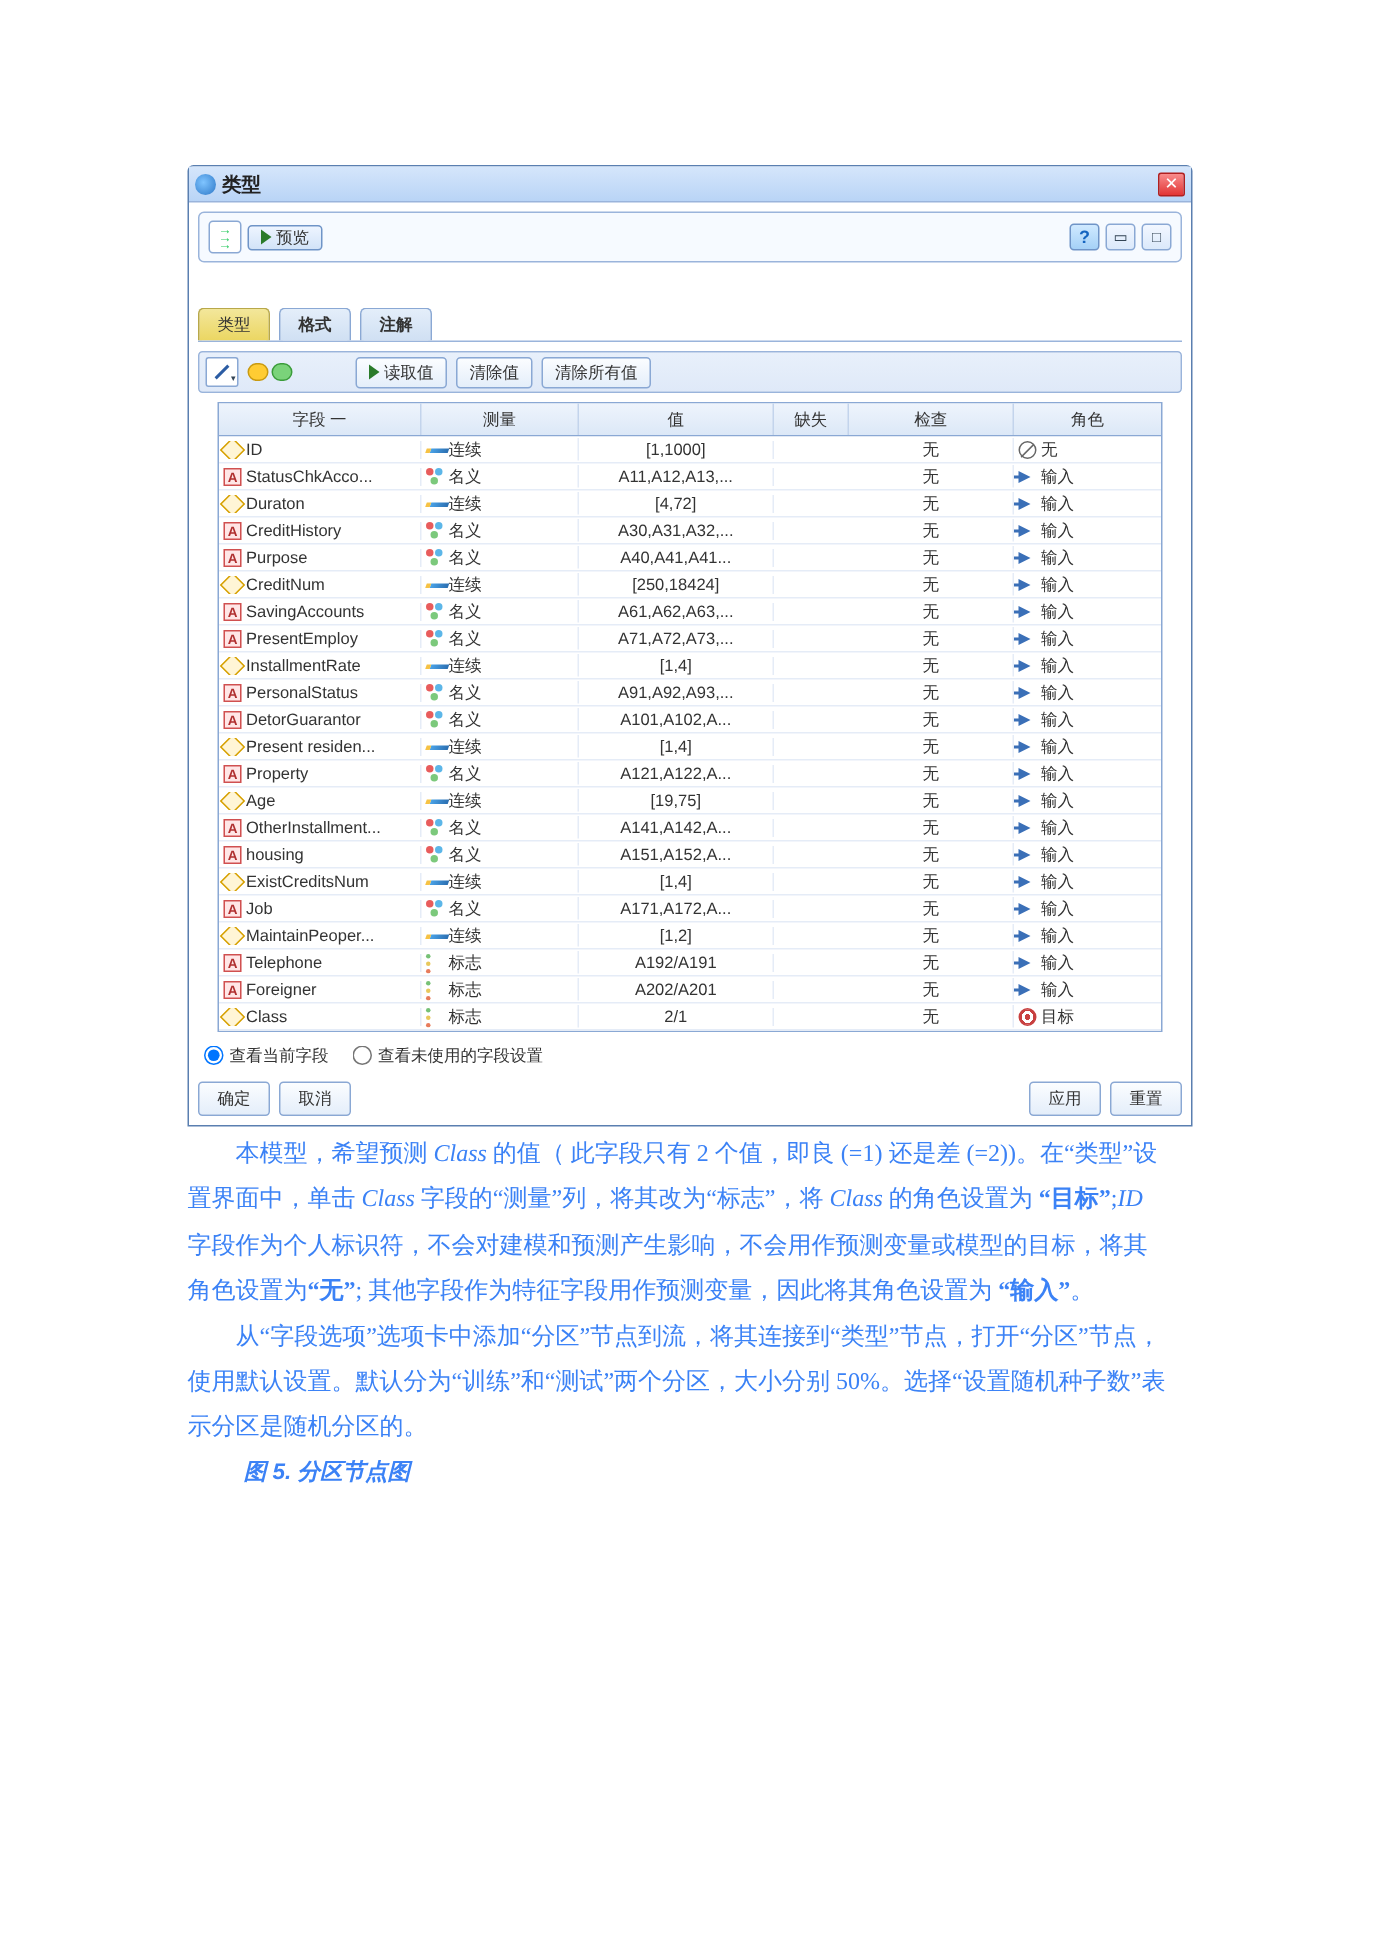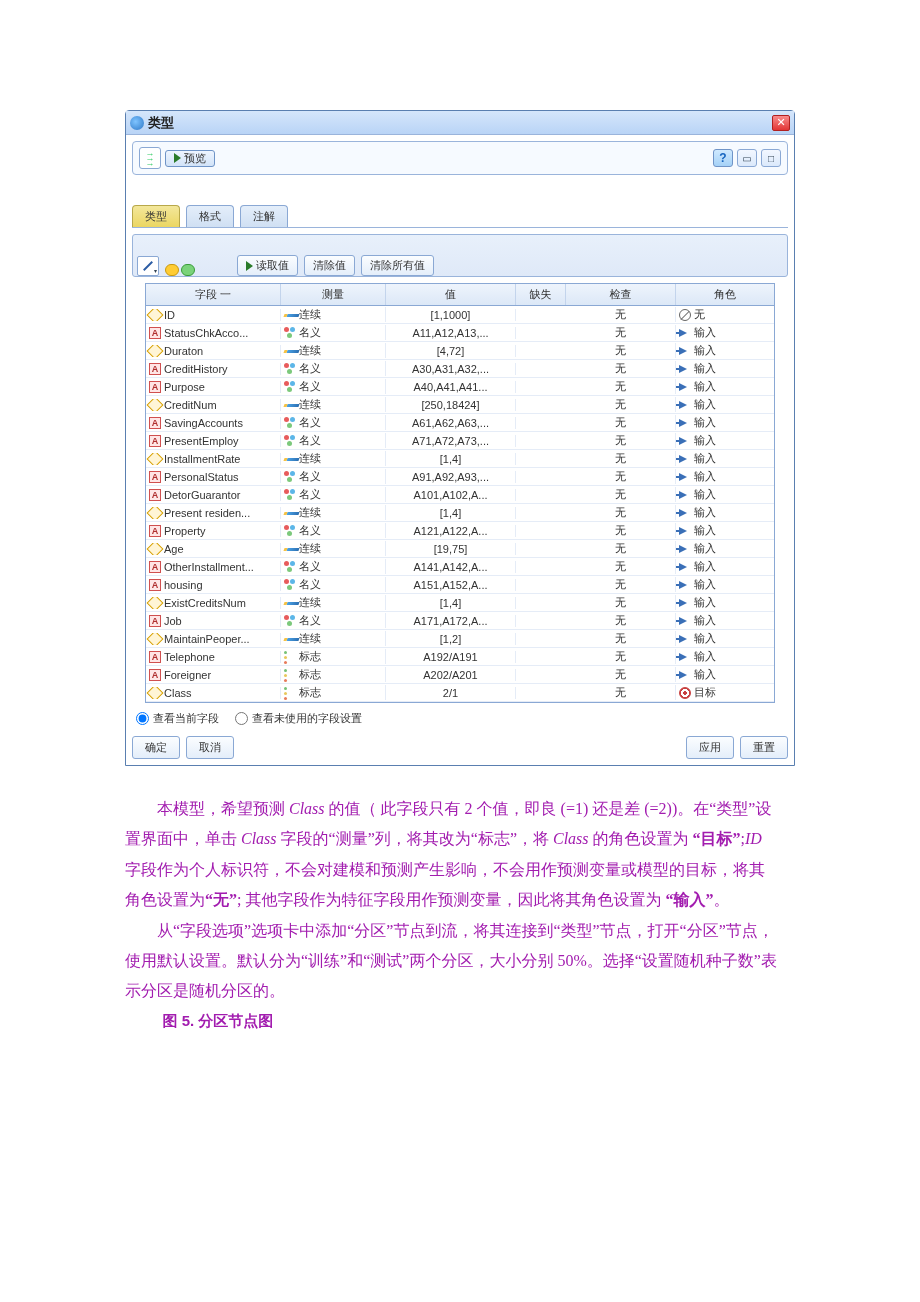--- a/index.html
+++ b/index.html
@@ -107,33 +107,34 @@
     border-bottom: none;
     border-radius: 4px 4px 0 0;
     padding: 3px 12px;
     font-size: 11px;
     color: #333;
     cursor: pointer;
   }
   .inner-tabs .tab.inactive {
     background: linear-gradient(#e4eefa,#d0e0f3);
     border-color: #8aa8d4;
+    font-weight: bold;
   }
   .tabstrip-border {
     border-top: 1px solid #9ab4db;
     margin: 0 6px;
   }
   .toolbar2 {
     margin: 6px;
     border: 1px solid #9ab4db;
     background: linear-gradient(#e8f0fb,#dfe9f8);
     border-radius: 3px;
-    height: 43px;
+    height: 28px;
     display: flex;
-    align-items: flex-end;
+    align-items: center;
     padding: 0 4px;
     gap: 6px;
     font-size: 11px;
   }
   .wand {
     width: 22px; height: 20px;
     border: 1px solid #8aa8d4;
     background:#fff;
     border-radius:2px;
     display:flex;align-items:center;justify-content:center;
@@ -208,32 +209,32 @@
   .dlg-footer {
     margin: 10px 6px 6px 6px;
     display: flex;
     gap: 6px;
   }
   .dlg-footer .spacer { flex: 1; }
   .dlg-footer .btn { padding: 3px 12px; }
 
   
   .body-text {
-    margin-top: 28px;
+    margin-top: 4px;
     font-size: 16px;
     line-height: 1.9;
-    color: #a21caf;
+    color: #3b82f6;
     font-family: SimSun, "Songti SC", serif;
     width: 655px;
   }
   .body-text p { text-indent: 2em; margin: 0; }
   .body-text .em { font-style: italic; }
   .body-text .bold { font-weight: bold; }
   .body-text .heading { font-weight: bold; text-indent: 2.5em; font-family: SimHei, "Heiti SC", sans-serif; }
-  .body-text .caption { font-weight: bold; text-indent: 2.5em; font-family: SimHei, "Heiti SC", sans-serif; font-size:15px; }
+  .body-text .caption { font-weight: bold; text-indent: 2.5em; font-family: SimHei, "Heiti SC", sans-serif; font-size:15px;font-style:italic; }
 </style>
 </head>
 <body>
 
 <div class="window">
   <div class="titlebar">
     <div class="titleicon"></div>
     <div class="title">类型</div>
     <div class="close">✕</div>
   </div>

